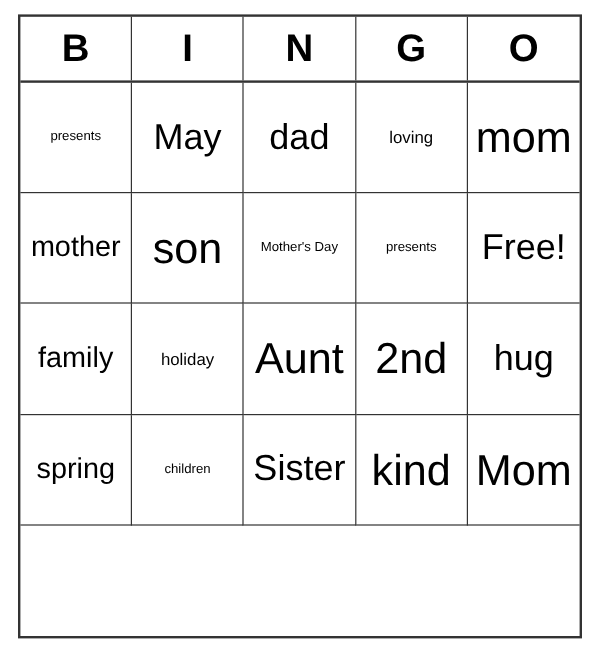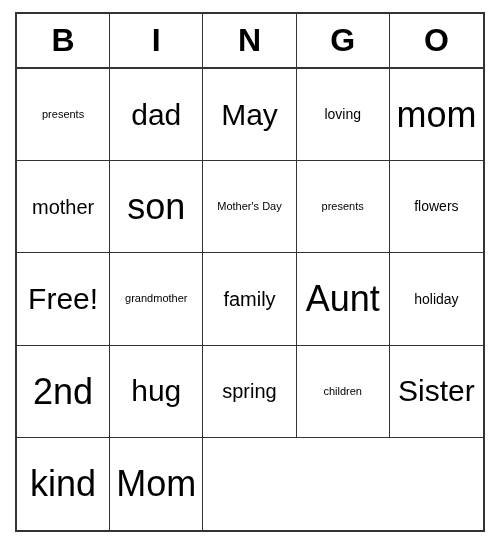--- a/index.html
+++ b/index.html
@@ -79,21 +79,21 @@
 
     .size-small {
       font-size: 11px;
     }
 
     .size-medium {
       font-size: 14px;
     }
 
     .size-large {
-      font-size: 20px;
+      font-size: 24px;
     }
 
     .size-xlarge {
       font-size: 30px;
     }
 
     .size-xxlarge {
       font-size: 36px;
     }
   </style>
@@ -106,60 +106,54 @@
       <div class="bingo-header-cell">I</div>
       <div class="bingo-header-cell">N</div>
       <div class="bingo-header-cell">G</div>
       <div class="bingo-header-cell">O</div>
     </div>
   <div class="bingo-grid">
   <div class="bingo-cell">
         <span class="size-small">presents</span>
       </div>
       <div class="bingo-cell">
-        <span class="size-xlarge">dad</span>
+        <span class="size-xlarge">May</span>
       </div>
       <div class="bingo-cell">
-        <span class="size-xlarge">May</span>
+        <span class="size-xlarge">dad</span>
       </div>
       <div class="bingo-cell">
         <span class="size-medium">loving</span>
       </div>
       <div class="bingo-cell">
         <span class="size-xxlarge">mom</span>
       </div>
       <div class="bingo-cell">
         <span class="size-large">mother</span>
       </div>
       <div class="bingo-cell">
         <span class="size-xxlarge">son</span>
       </div>
       <div class="bingo-cell">
         <span class="size-small">Mother's Day</span>
       </div>
       <div class="bingo-cell">
         <span class="size-small">presents</span>
       </div>
       <div class="bingo-cell">
-        <span class="size-medium">flowers</span>
-      </div>
-      <div class="bingo-cell">
         <span class="size-xlarge">Free!</span>
-      </div>
-      <div class="bingo-cell">
-        <span class="size-small">grandmother</span>
       </div>
       <div class="bingo-cell">
         <span class="size-large">family</span>
       </div>
       <div class="bingo-cell">
-        <span class="size-xxlarge">Aunt</span>
+        <span class="size-medium">holiday</span>
       </div>
       <div class="bingo-cell">
-        <span class="size-medium">holiday</span>
+        <span class="size-xxlarge">Aunt</span>
       </div>
       <div class="bingo-cell">
         <span class="size-xxlarge">2nd</span>
       </div>
       <div class="bingo-cell">
         <span class="size-xlarge">hug</span>
       </div>
       <div class="bingo-cell">
         <span class="size-large">spring</span>
       </div>

